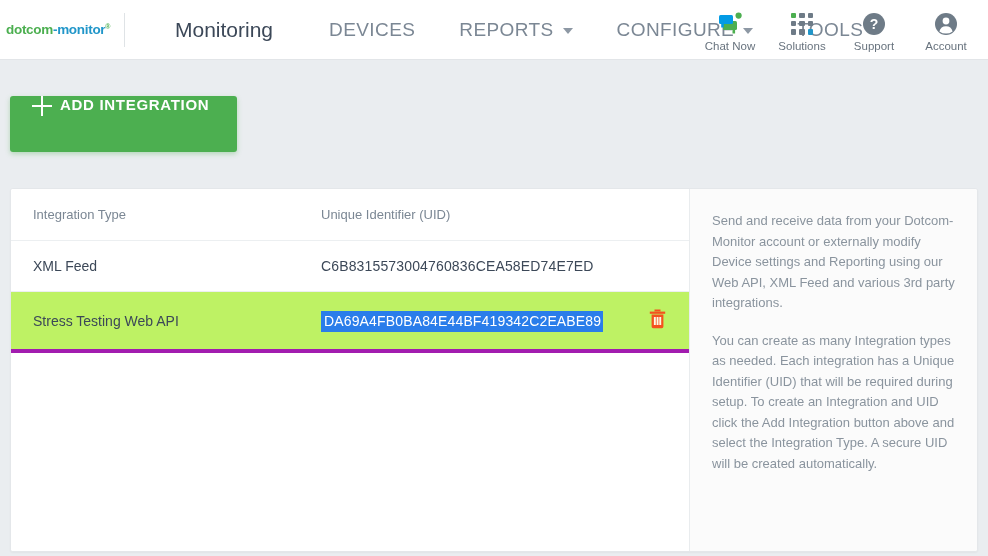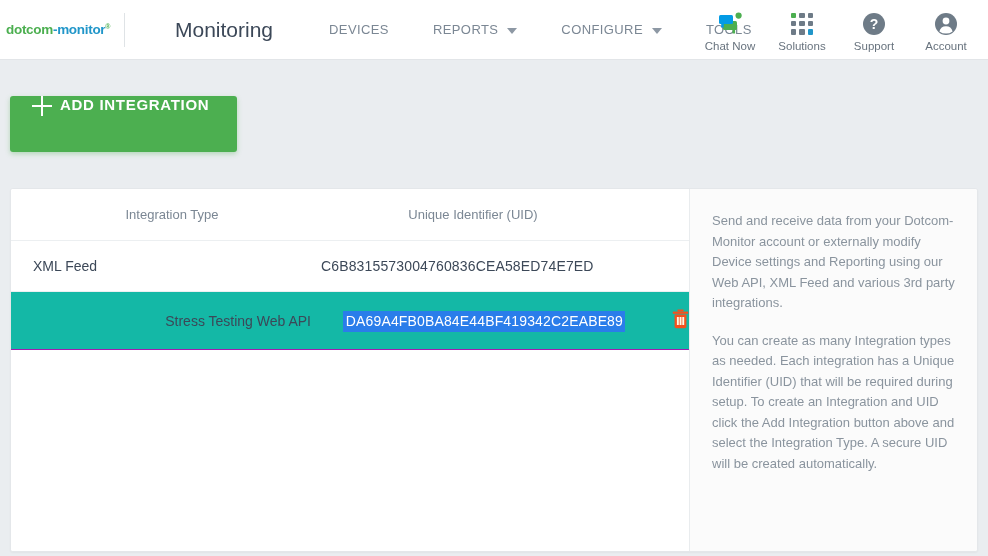--- a/index.html
+++ b/index.html
@@ -47,21 +47,21 @@
   }
   .nav-items {
     display: flex;
     align-items: center;
     margin-left: 34px;
     gap: 0px;
   }
   .nav-item {
     display: flex;
     align-items: center;
-    font-size: 13px;
+    font-size: 19px;
     letter-spacing: 0.4px;
     color: #7b8794;
     padding: 0 22px;
     cursor: pointer;
     white-space: nowrap;
   }
   .caret {
     display: inline-block;
     width: 0; height: 0;
     border-left: 5px solid transparent;
@@ -172,42 +172,41 @@
     flex: 1 1 auto;
     min-width: 0;
     background: #ffffff;
   }
   table.uid-table {
     width: 100%;
     border-collapse: collapse;
     table-layout: fixed;
   }
   table.uid-table th {
-    text-align: center;
+    text-align: left;
     font-size: 13px;
     font-weight: 400;
     color: #7b8794;
     padding: 18px 0 18px 0;
     border-bottom: 1px solid #eceff1;
   }
   table.uid-table td {
     font-size: 14px;
     color: #3c4858;
     padding: 17px 0;
     border-bottom: 1px solid #eceff1;
     vertical-align: middle;
   }
   .col-type  { width: 300px; padding-left: 22px !important; }
   .col-uid   { width: auto; padding-left: 10px !important; }
   .col-act   { width: 64px; text-align: center; }
 
   tr.row-highlight td {
-    background: #14b8a6;
-    border-bottom: 1px solid #a21caf;
-    text-align: right;
+    background: #bef264;
+    border-bottom: 4px solid #a21caf;
   }
   .uid-selected {
     background: #2a7dea;
     color: #ffffff;
     padding: 2px 2px 3px 3px;
     letter-spacing: 0.15px;
   }
   .uid-plain { letter-spacing: 0.15px; }
 
   .trash {

